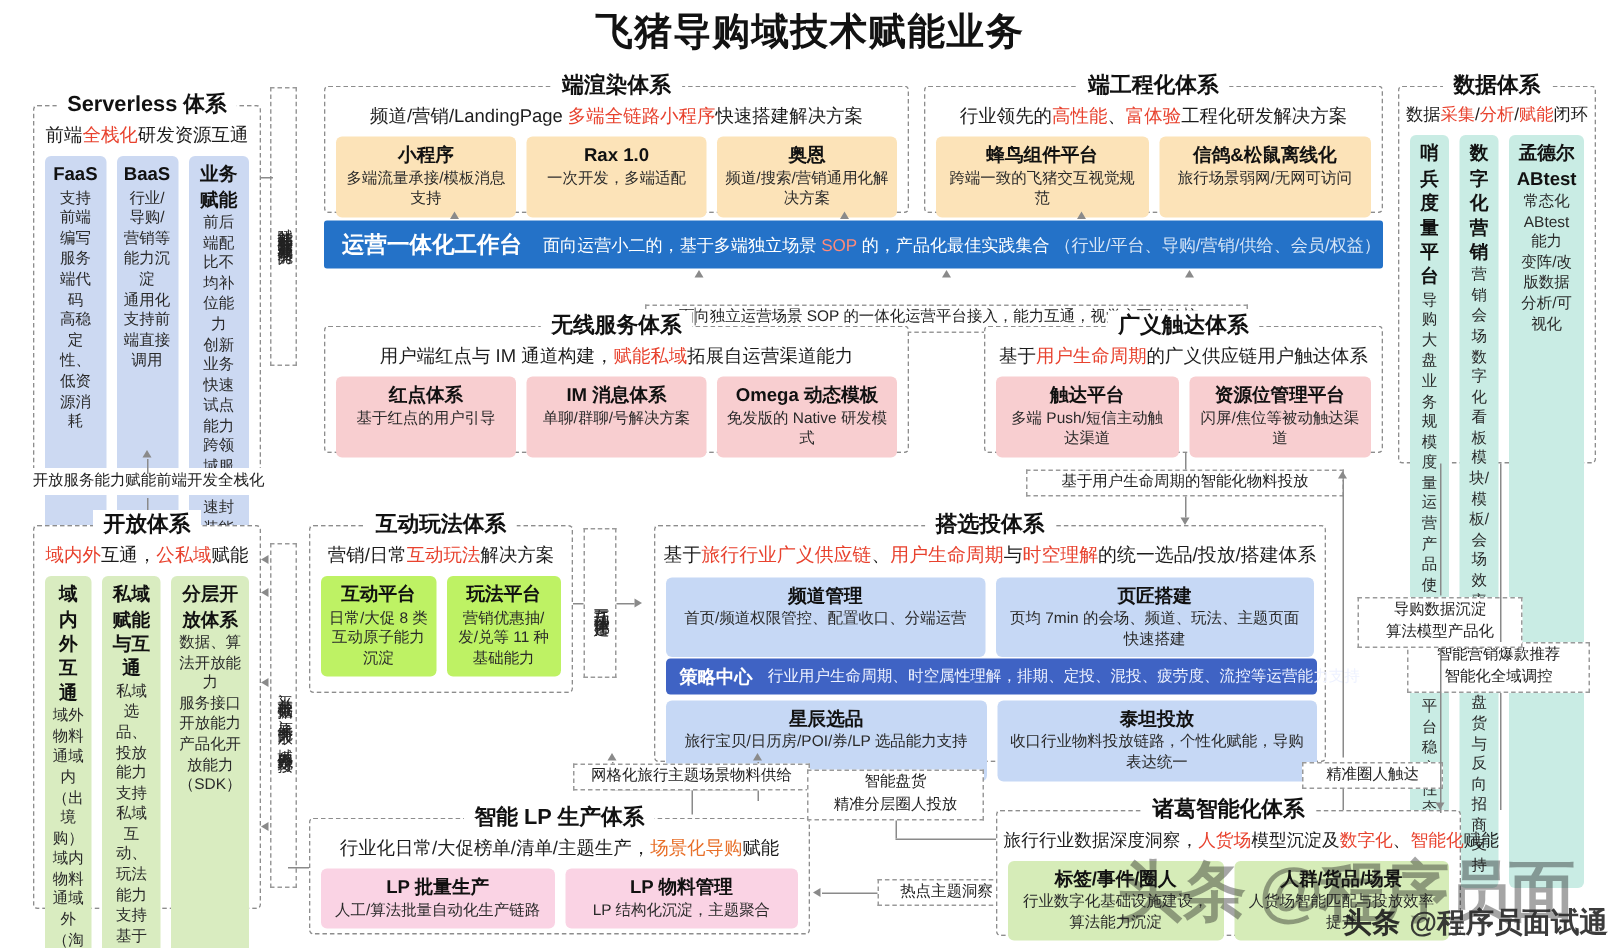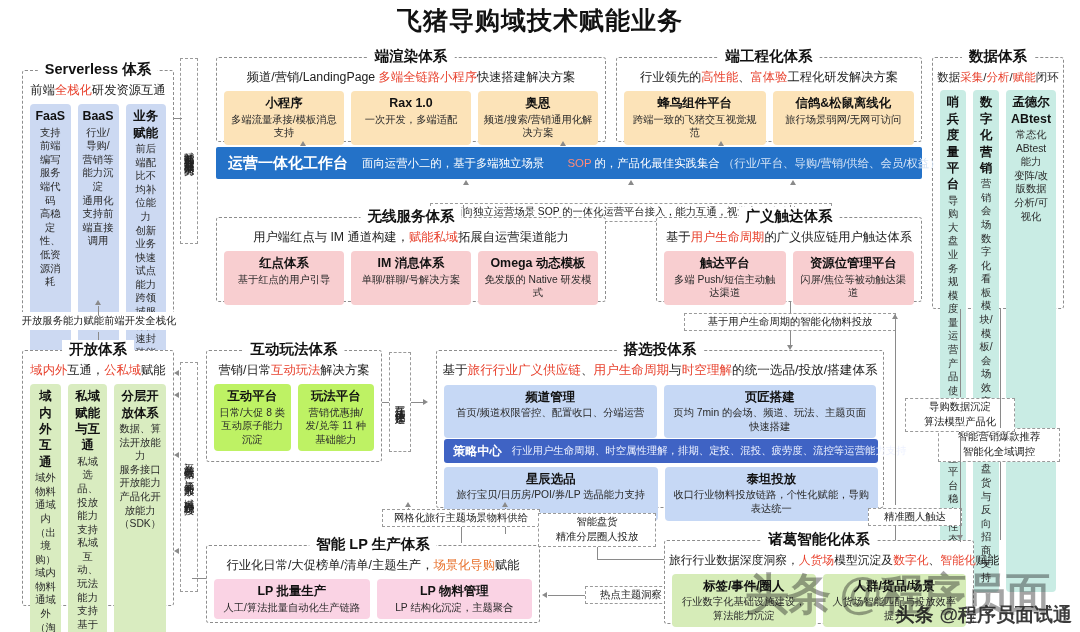--- a/index.html
+++ b/index.html
@@ -60,21 +60,21 @@
   .c-green2 { background:#d6ecb8; }
 
   
   .banner {
     position:absolute; background:#2472c8; color:#fff;
     border-radius:2px; display:flex; align-items:center;
     padding:0 12px; gap:14px;
   }
   .banner-h { font-size:15px; font-weight:bold; white-space:nowrap;text-align:right; }
   .banner-b { font-size:11.4px; white-space:nowrap; }
-  .banner-b .sop { color:#ff8a7a;margin-left:20px; }
+  .banner-b .sop { color:#ff8a7a; }
   .banner-b .dim { color:#d5e4f6; }
 
   .strip {
     position:absolute; background:#3f63c4; color:#fff;
     border-radius:3px; display:flex; align-items:center;
     padding:0 9px; gap:10px;
   }
   .strip-h { font-size:12.2px; font-weight:bold; white-space:nowrap; }
   .strip-b { font-size:10.4px; white-space:nowrap; color:#eef2ff; }
 

